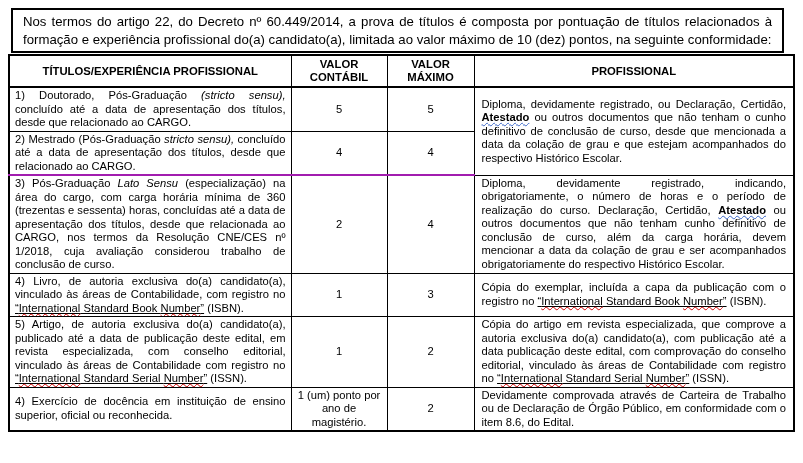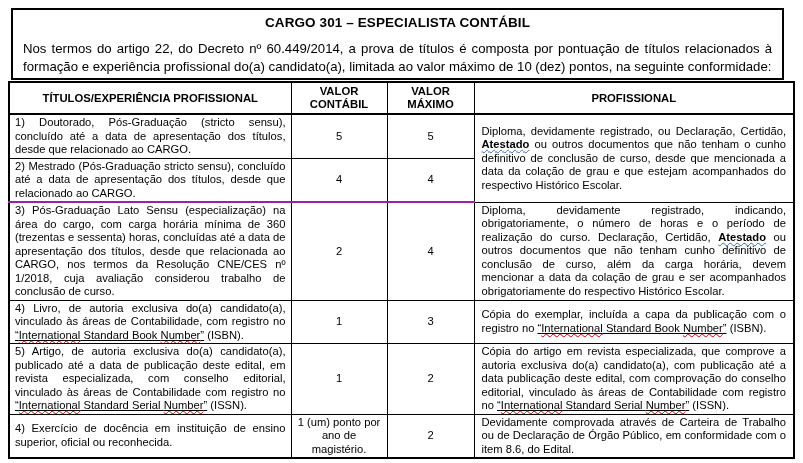--- a/index.html
+++ b/index.html
@@ -56,32 +56,31 @@
     line-height:13px;
     padding:2px 2px;
   }
   tr.thick-bottom td{border-bottom:2px solid #a21caf;}
   td.c1{text-align:justify;padding:1px 5px 1px 5px;}
   td.c2,td.c3{text-align:center;padding:0 3px;}
   td.c4{text-align:justify;padding:1px 7px 1px 7px;}
 
   
   .fb{font-weight:normal;}
-  .fi{}
+  .fi{font-style:italic;}
   .fu{text-decoration:underline solid #000;text-decoration-skip-ink:none;text-decoration-thickness:1px;}
   .fr{text-decoration:underline wavy #cc0000;text-decoration-skip-ink:none;text-decoration-thickness:1px;}
   .fa{text-decoration:underline wavy #3a66c8;text-decoration-skip-ink:none;text-decoration-thickness:1px;font-weight:bold;}
 </style>
 </head>
 <body>
 
 <div class="page">
 
   <div class="header-box">
-    <div class="doc-title">CARGO 301 – ESPECIALISTA CONTÁBIL</div>
     <p class="intro">Nos termos do artigo 22, do Decreto nº 60.449/2014, a prova de títulos é composta por pontuação de títulos relacionados à formação e experiência profissional do(a) candidato(a), limitada ao valor máximo de 10 (dez) pontos, na seguinte conformidade:</p>
   </div>
 
   <table class="titles-table">
     <colgroup>
       <col style="width:282px">
       <col style="width:96px">
       <col style="width:87px">
       <col style="width:320px">
     </colgroup>

